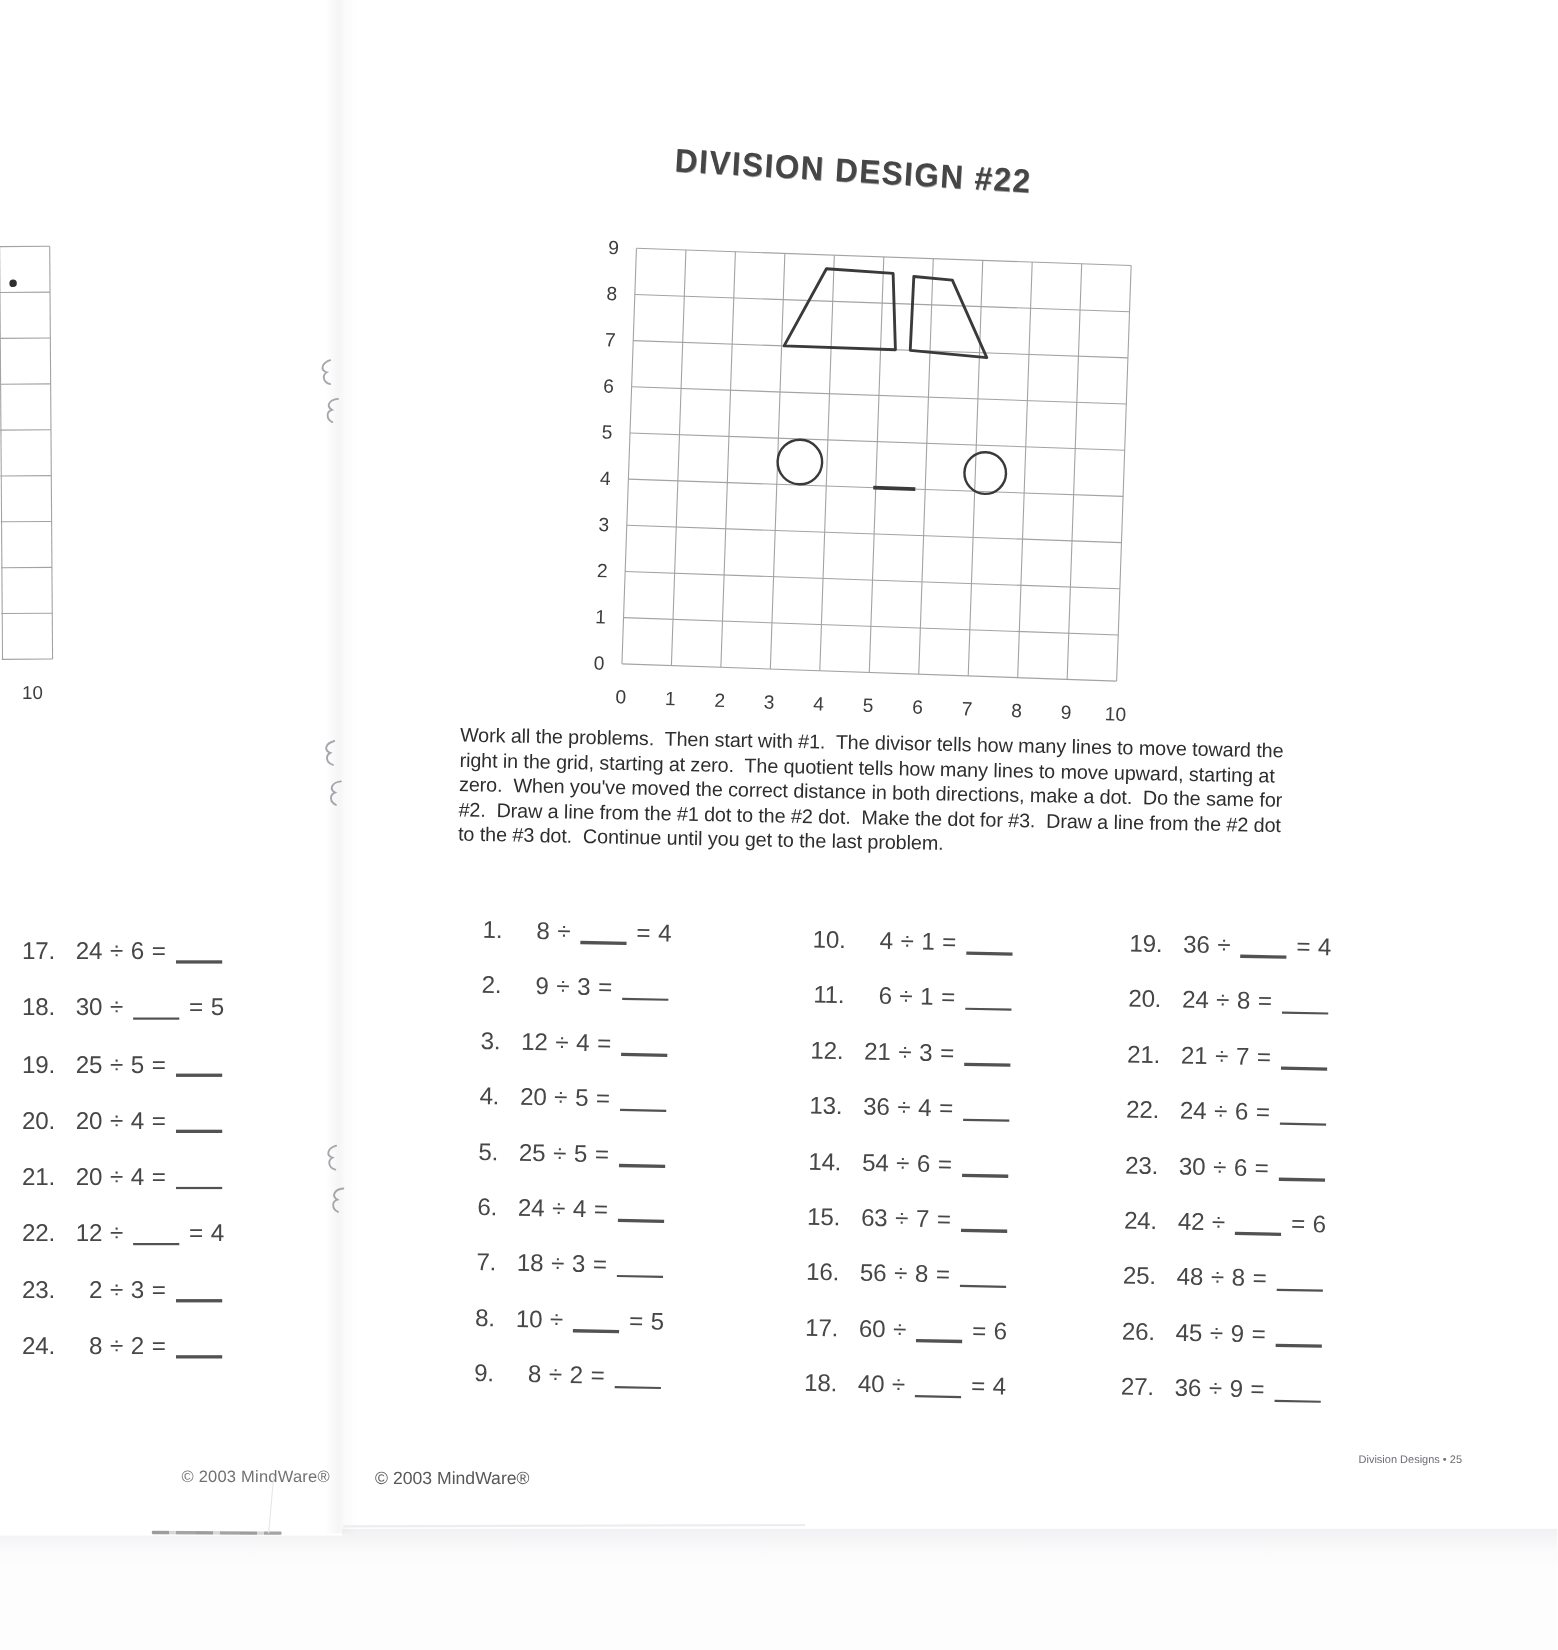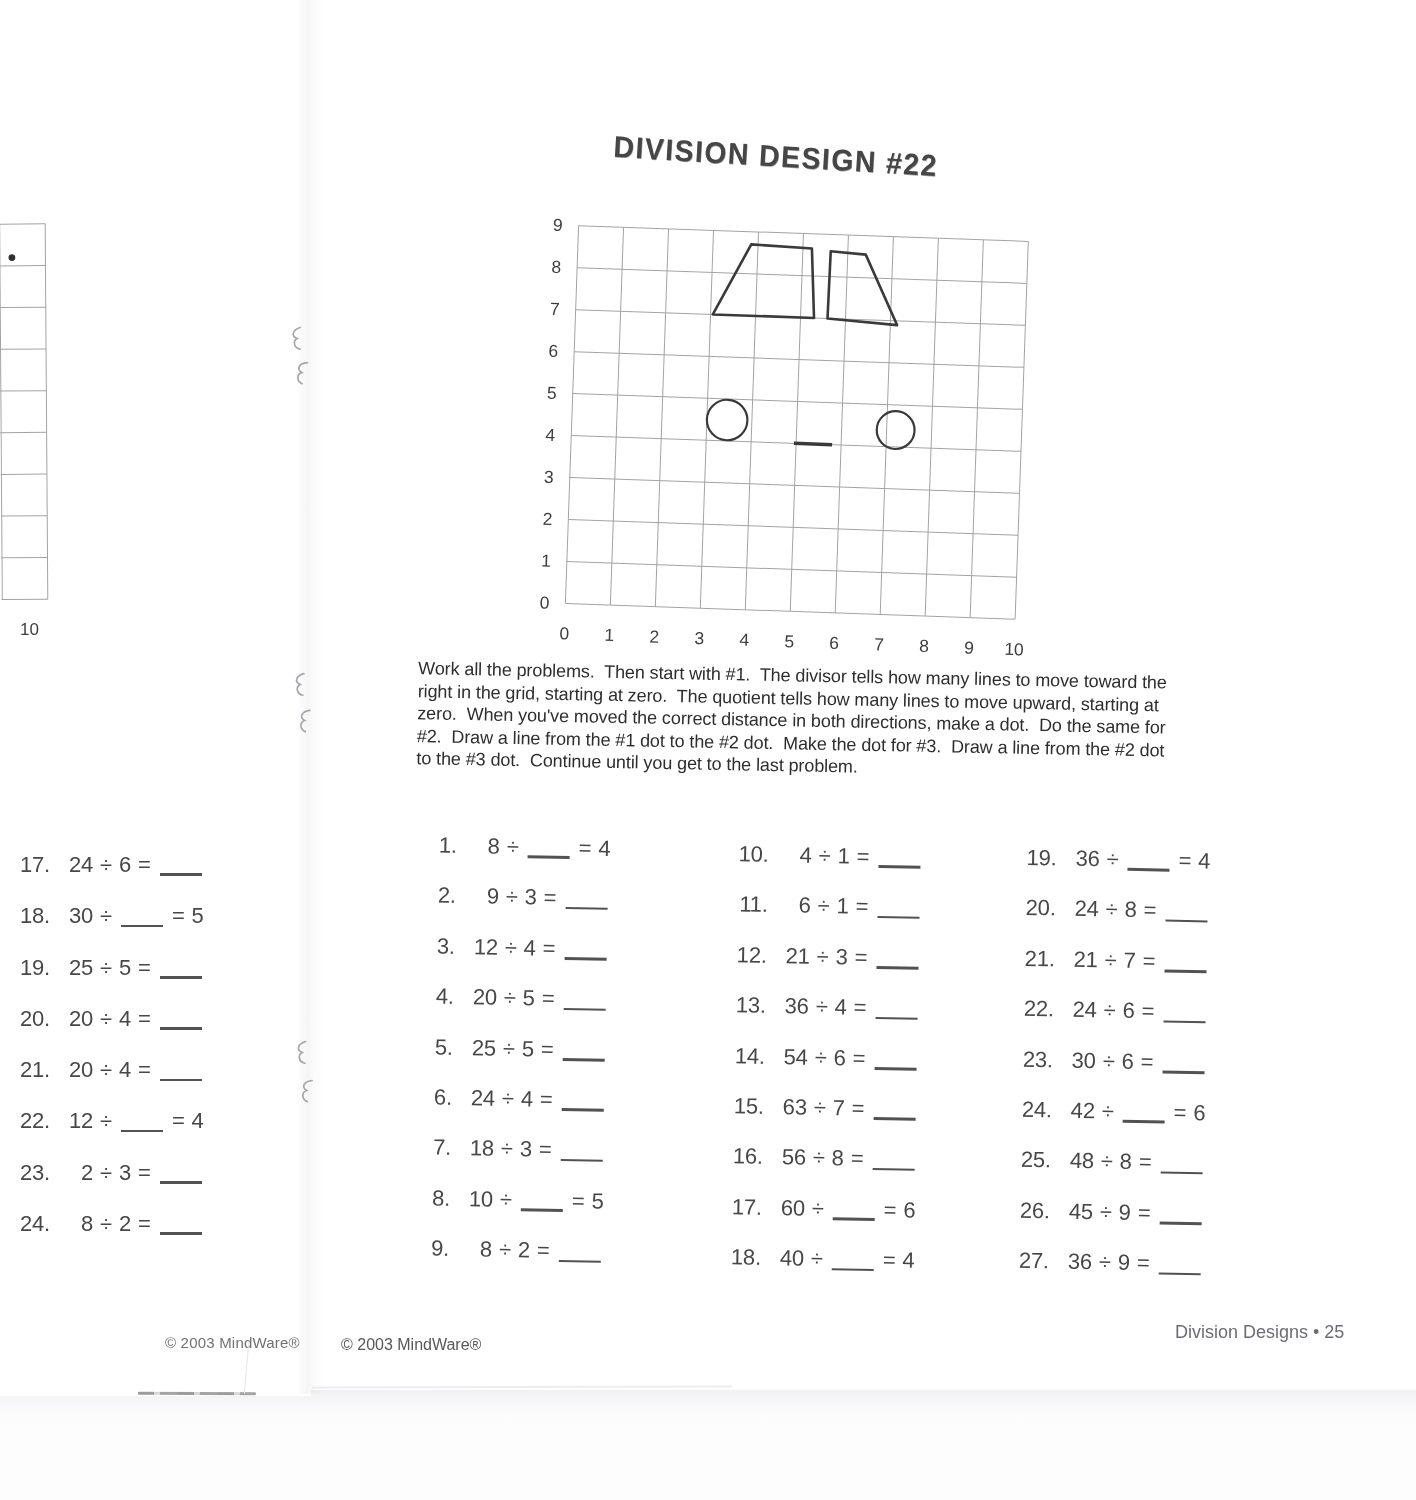--- a/index.html
+++ b/index.html
@@ -34,21 +34,21 @@
   .tick{font-size:17.5px;fill:#3d3d3d}
   .instructions{
     position:absolute;left:120px;top:655px;width:850px;margin:0;
     font-size:18px;line-height:22.6px;letter-spacing:-.1px;color:#2e2e2e;white-space:pre-wrap;
   }
   .pcol{position:absolute}
   .pcol1{left:126px;top:830px}
   .pcol2{left:438px;top:833px}
   .pcol3{left:726px;top:831px}
   .rp-footer{position:absolute;left:30px;top:1336px;font-size:16px;color:#585858}
-  .page-label{position:absolute;left:864px;top:1322px;font-size:18px;color:#6c6c74}
+  .page-label{position:absolute;left:924px;top:1322px;font-size:10px;color:#6c6c74}
 
   
   .prow{display:flex;align-items:baseline;height:50.4px;font-size:22px;color:#474747;letter-spacing:-.2px}
   .pnum{width:36px;text-align:right;flex:none}
   .pa{width:34px;text-align:right;margin-left:9px;flex:none}
   .psym{margin:0 7px}
   .blank{display:inline-block;width:42px;height:2.6px;background:#525252;vertical-align:-4px;margin:0 2px}
 
   
   .gutter-shadow{position:absolute;left:296px;top:0;width:30px;height:1394px;z-index:2;

